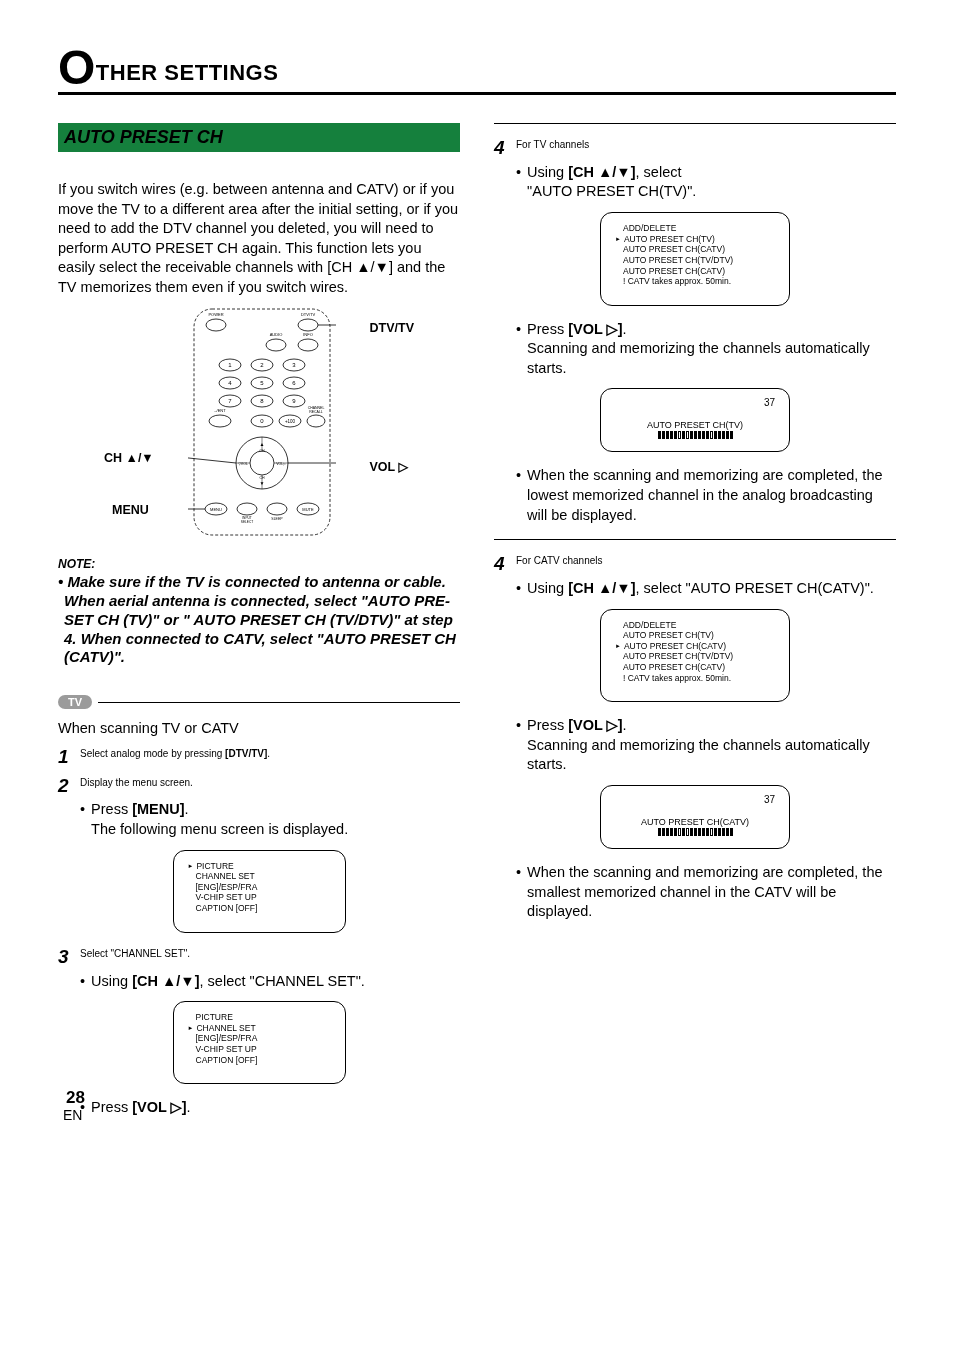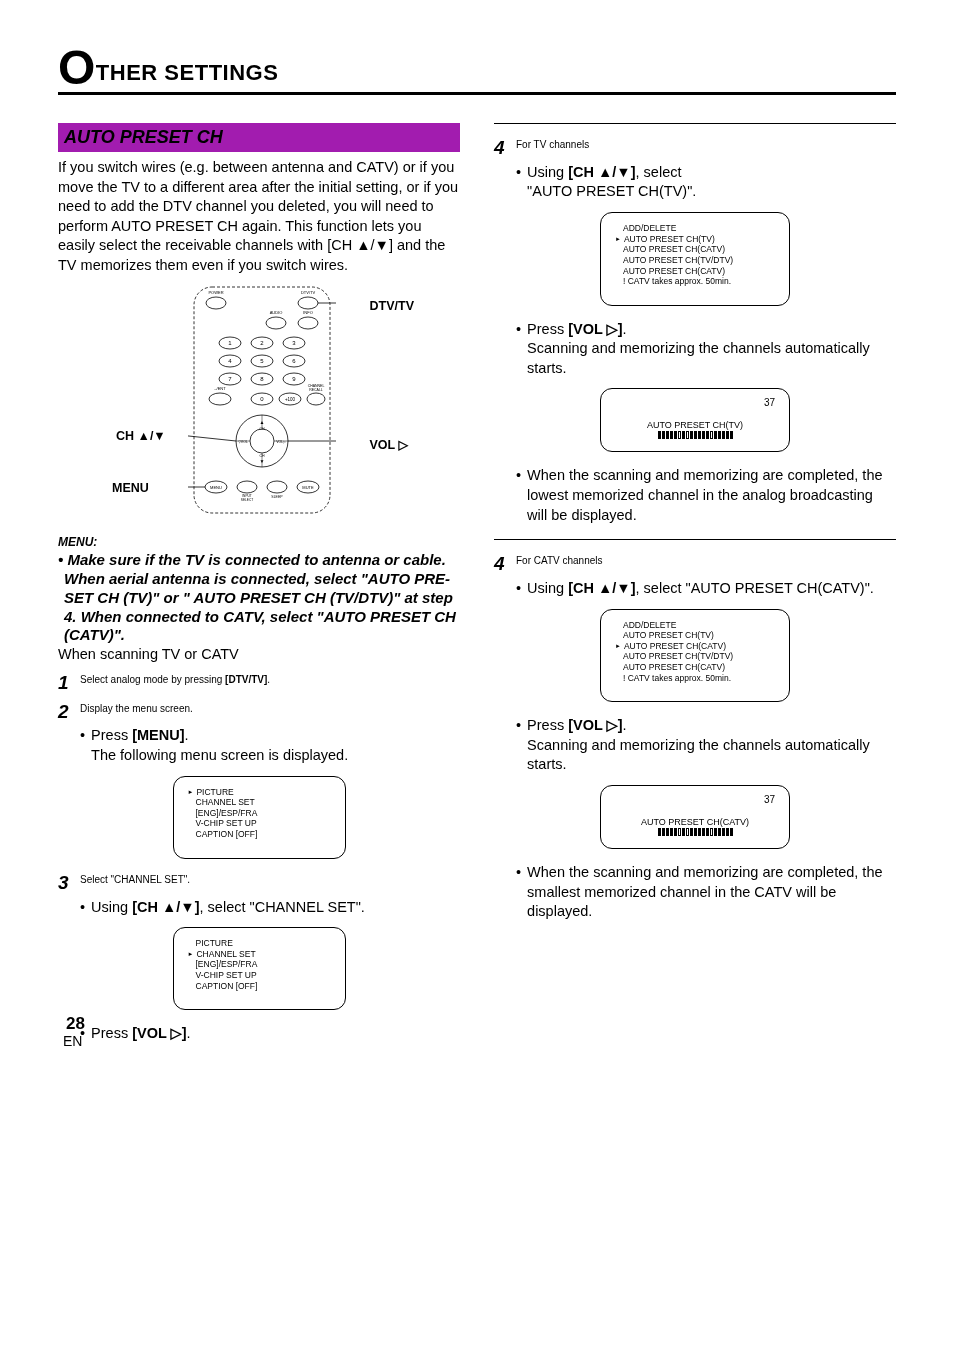--- a/index.html
+++ b/index.html
@@ -3,21 +3,21 @@
 <meta charset="utf-8">
 <style>
   * { box-sizing: border-box; margin: 0; padding: 0; }
   body { font-family: Arial, Helvetica, sans-serif; background: #fff; color: #000; width: 954px; margin: 0 auto; }
   .page { padding: 50px 58px 30px 58px; position: relative; }
   .chapter-title { font-size: 22px; font-weight: bold; letter-spacing: 0.5px; margin-bottom: 4px; }
   .chapter-title .big-o { font-size: 48px; font-weight: bold; vertical-align: baseline; line-height: 0.6; display: inline-block; position: relative; top: 4px; }
   .hr-heavy { border: 0; border-top: 3px solid #000; margin-top: 6px; }
   .columns { display: flex; gap: 34px; margin-top: 28px; }
   .col { width: 50%; }
-  .section-bar { background: #a21caf; font-weight: bold; font-style: italic; font-size: 18px; padding: 4px 6px; margin-bottom: 6px; }
+  .section-bar { background: #15803d; font-weight: bold; font-style: italic; font-size: 18px; padding: 4px 6px; margin-bottom: 28px; }
   .body-text { font-size: 14.5px; line-height: 1.35; margin-bottom: 10px; }
   .note-box { margin-top: 10px; font-size: 12px; }
   .note-heading { font-style: italic; font-weight: bold; margin-bottom: 2px; }
   .note-body { font-style: italic; font-weight: bold; font-size: 15px; line-height: 1.25; padding-left: 6px; text-indent: -6px; }
   .tv-badge-row { display: flex; align-items: center; margin: 28px 0 10px; }
   .tv-badge { background: #9b9b9b; color: #fff; font-size: 11px; font-weight: bold; padding: 1px 10px; border-radius: 8px; }
   .tv-badge-line { flex: 1; border-top: 1px solid #000; margin-left: 6px; }
   .step { display: flex; align-items: flex-start; gap: 8px; margin-top: 8px; }
   .step-num { font-style: italic; font-weight: bold; font-size: 19px; min-width: 14px; line-height: 1.1; }
   .step-text { font-size: 10px; line-height: 1.35; }
@@ -54,21 +54,21 @@
   <hr class="hr-heavy">
 
   <div class="columns">
 
     <div class="col">
       <div class="section-bar">AUTO PRESET CH</div>
       <p class="body-text">If you switch wires (e.g. between antenna and CATV) or if you move the TV to a different area after the initial setting, or if you need to add the DTV channel you deleted, you will need to perform AUTO PRESET CH again. This function lets you easily select the receivable channels with [CH ▲/▼] and the TV memorizes them even if you switch wires.</p>
 
       <div class="remote-wrap">
         <div class="r-lab" style="right:0; top:14px;">DTV/TV</div>
-        <div class="r-lab" style="left:12px; top:144px;">CH ▲/▼</div>
+        <div class="r-lab" style="left:0; top:144px;">CH ▲/▼</div>
         <div class="r-lab" style="right:6px; top:152px;">VOL ▷</div>
         <div class="r-lab" style="left:8px; top:196px;">MENU</div>
         <svg class="remote-svg" width="148" height="230" viewBox="0 0 148 230">
 
           <rect x="6" y="2" width="136" height="226" rx="18" ry="18" fill="none" stroke="#000" stroke-width="0.8" stroke-dasharray="3 2"></rect>
 
           <ellipse cx="28" cy="18" rx="10" ry="6" fill="#fff" stroke="#000" stroke-width="0.8"></ellipse>
           <text x="28" y="9" font-size="4" text-anchor="middle">POWER</text>
           <ellipse cx="120" cy="18" rx="10" ry="6" fill="#fff" stroke="#000" stroke-width="0.8"></ellipse>
           <text x="120" y="9" font-size="4" text-anchor="middle">DTV/TV</text>
@@ -133,24 +133,28 @@
           <text x="120" y="204" font-size="4" text-anchor="middle">MUTE</text>
 
           <line x1="130" y1="18" x2="162" y2="18" stroke="#000" stroke-width="0.8"></line>
           <line x1="48" y1="156" x2="-28" y2="148" stroke="#000" stroke-width="0.8"></line>
           <line x1="100" y1="156" x2="162" y2="156" stroke="#000" stroke-width="0.8"></line>
           <line x1="17" y1="202" x2="-28" y2="202" stroke="#000" stroke-width="0.8"></line>
         </svg>
       </div>
 
       <div class="note-box">
-        <div class="note-heading">MENU:</div>
+        <div class="note-heading">NOTE:</div>
         <div class="note-body">• Make sure if the TV is connected to antenna or cable. When aerial antenna is connected, select "AUTO PRE-SET CH (TV)" or " AUTO PRESET CH (TV/DTV)" at step 4. When connected to CATV, select "AUTO PRESET CH (CATV)".</div>
       </div>
 
+      <div class="tv-badge-row">
+        <span class="tv-badge">TV</span>
+        <span class="tv-badge-line"></span>
+      </div>
 
       <p class="body-text" style="margin-bottom:4px;">When scanning TV or CATV</p>
 
       <div class="step">
         <span class="step-num">1</span>
         <span class="step-text">Select analog mode by pressing <b>[DTV/TV]</b>.</span>
       </div>
 
       <div class="step">
         <span class="step-num">2</span>

